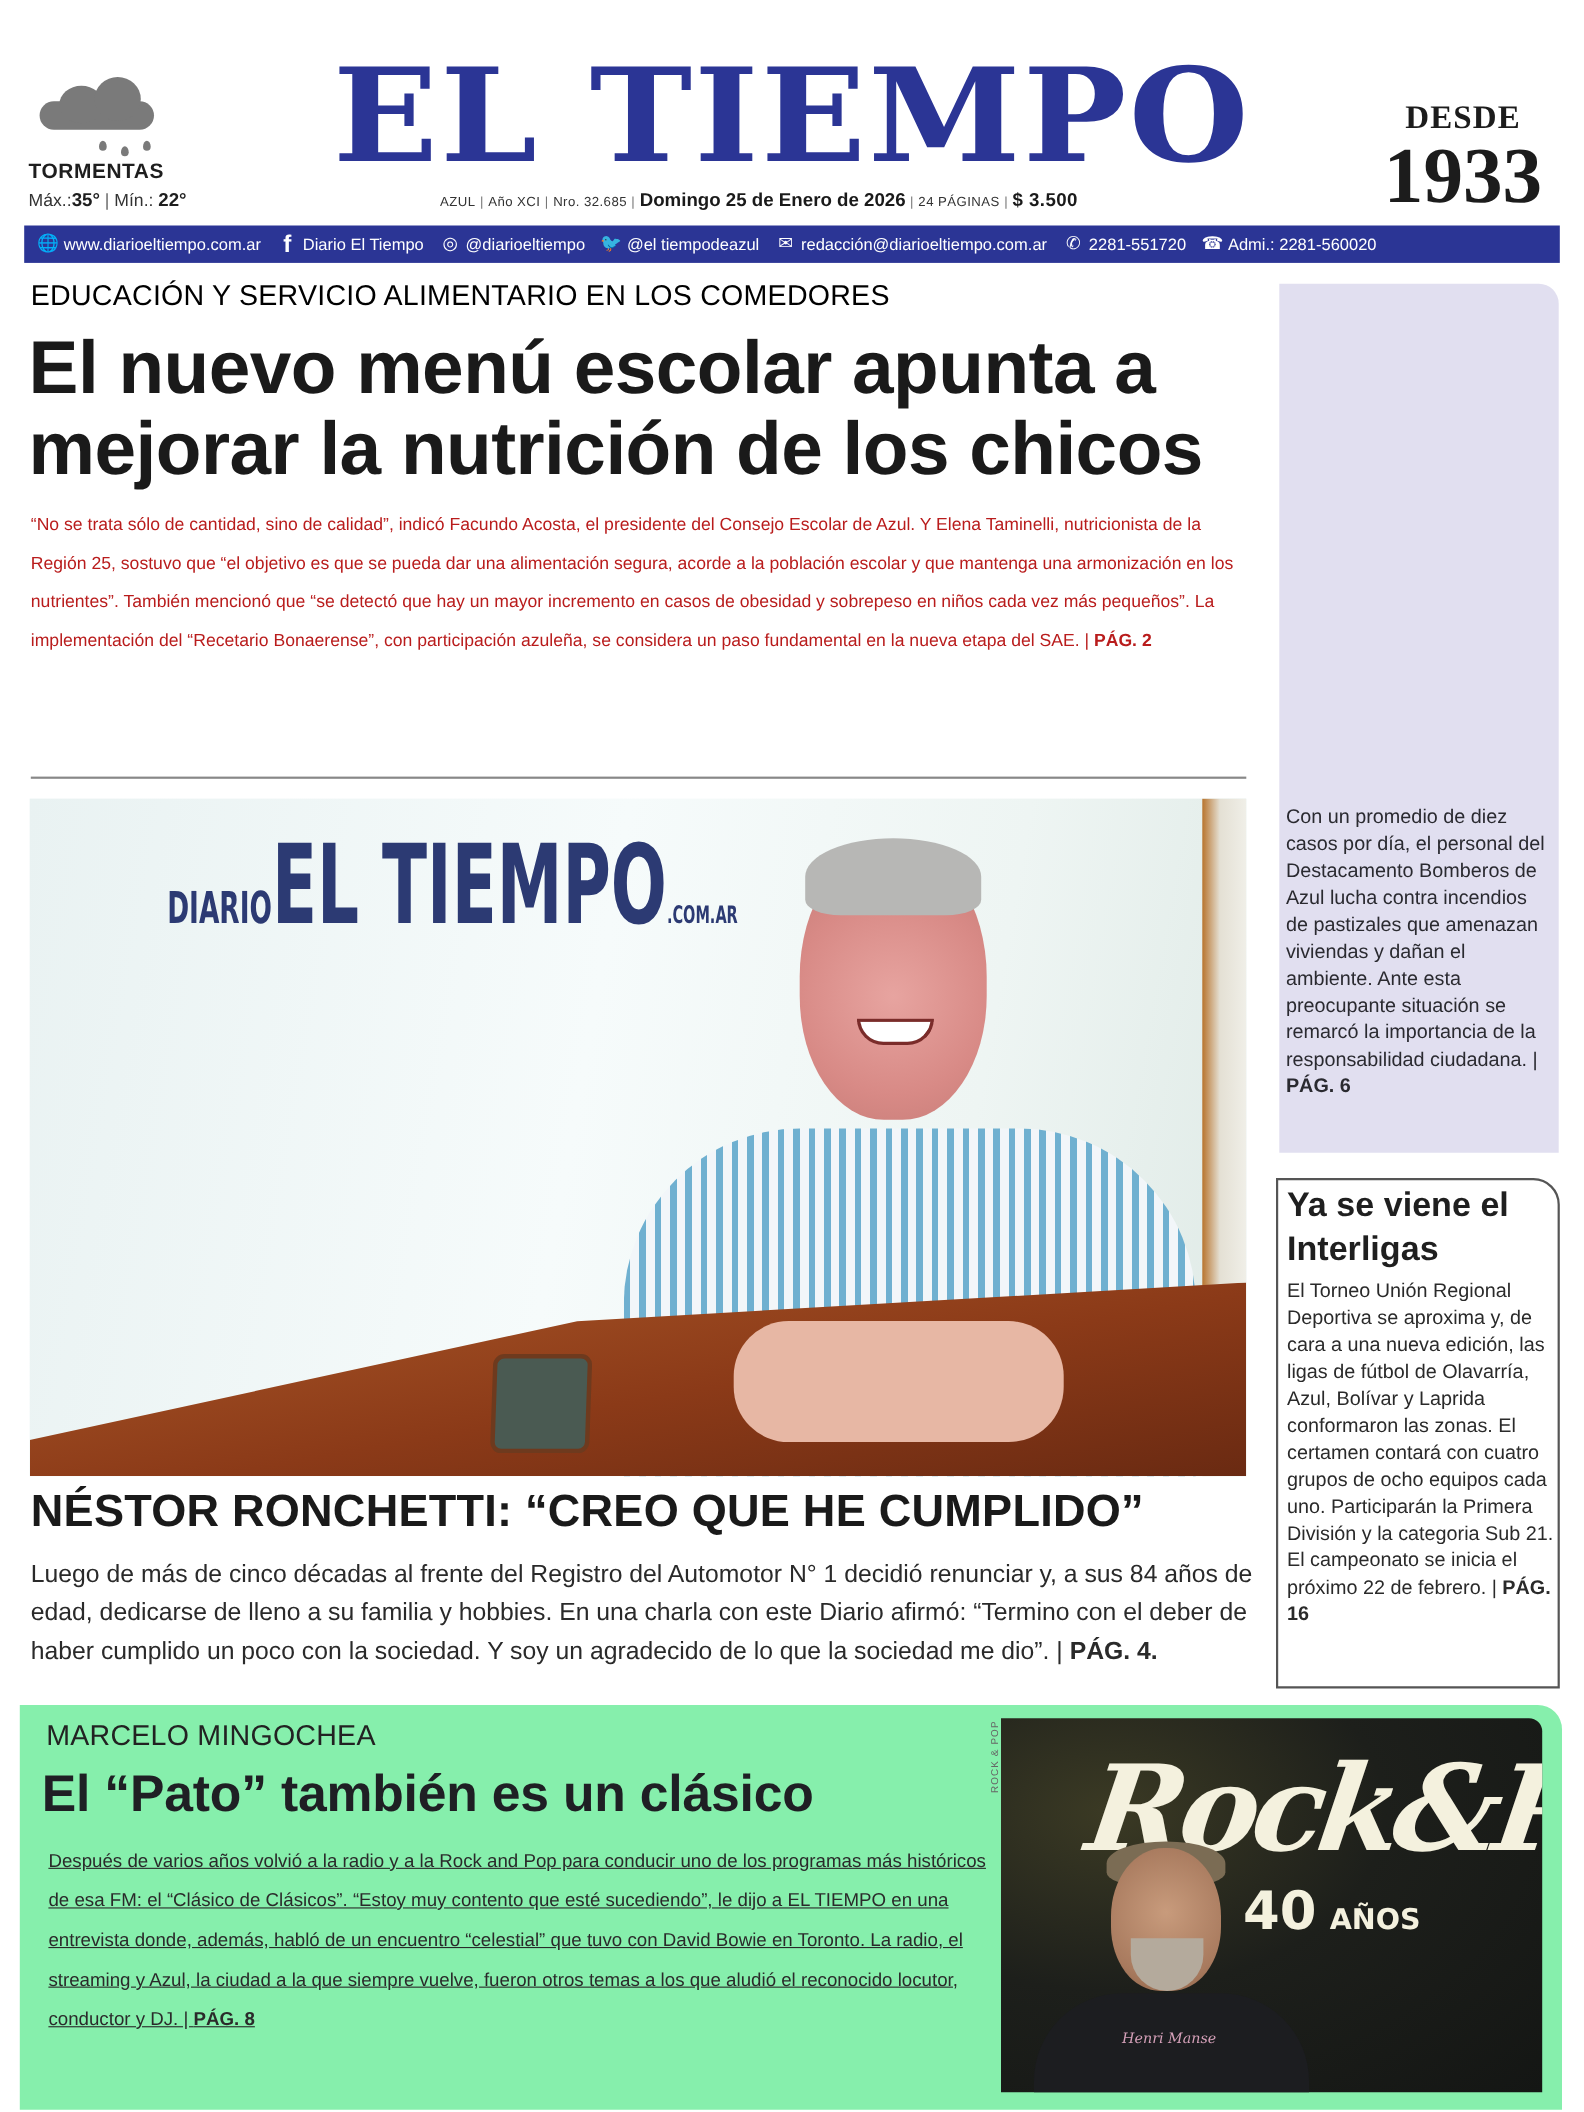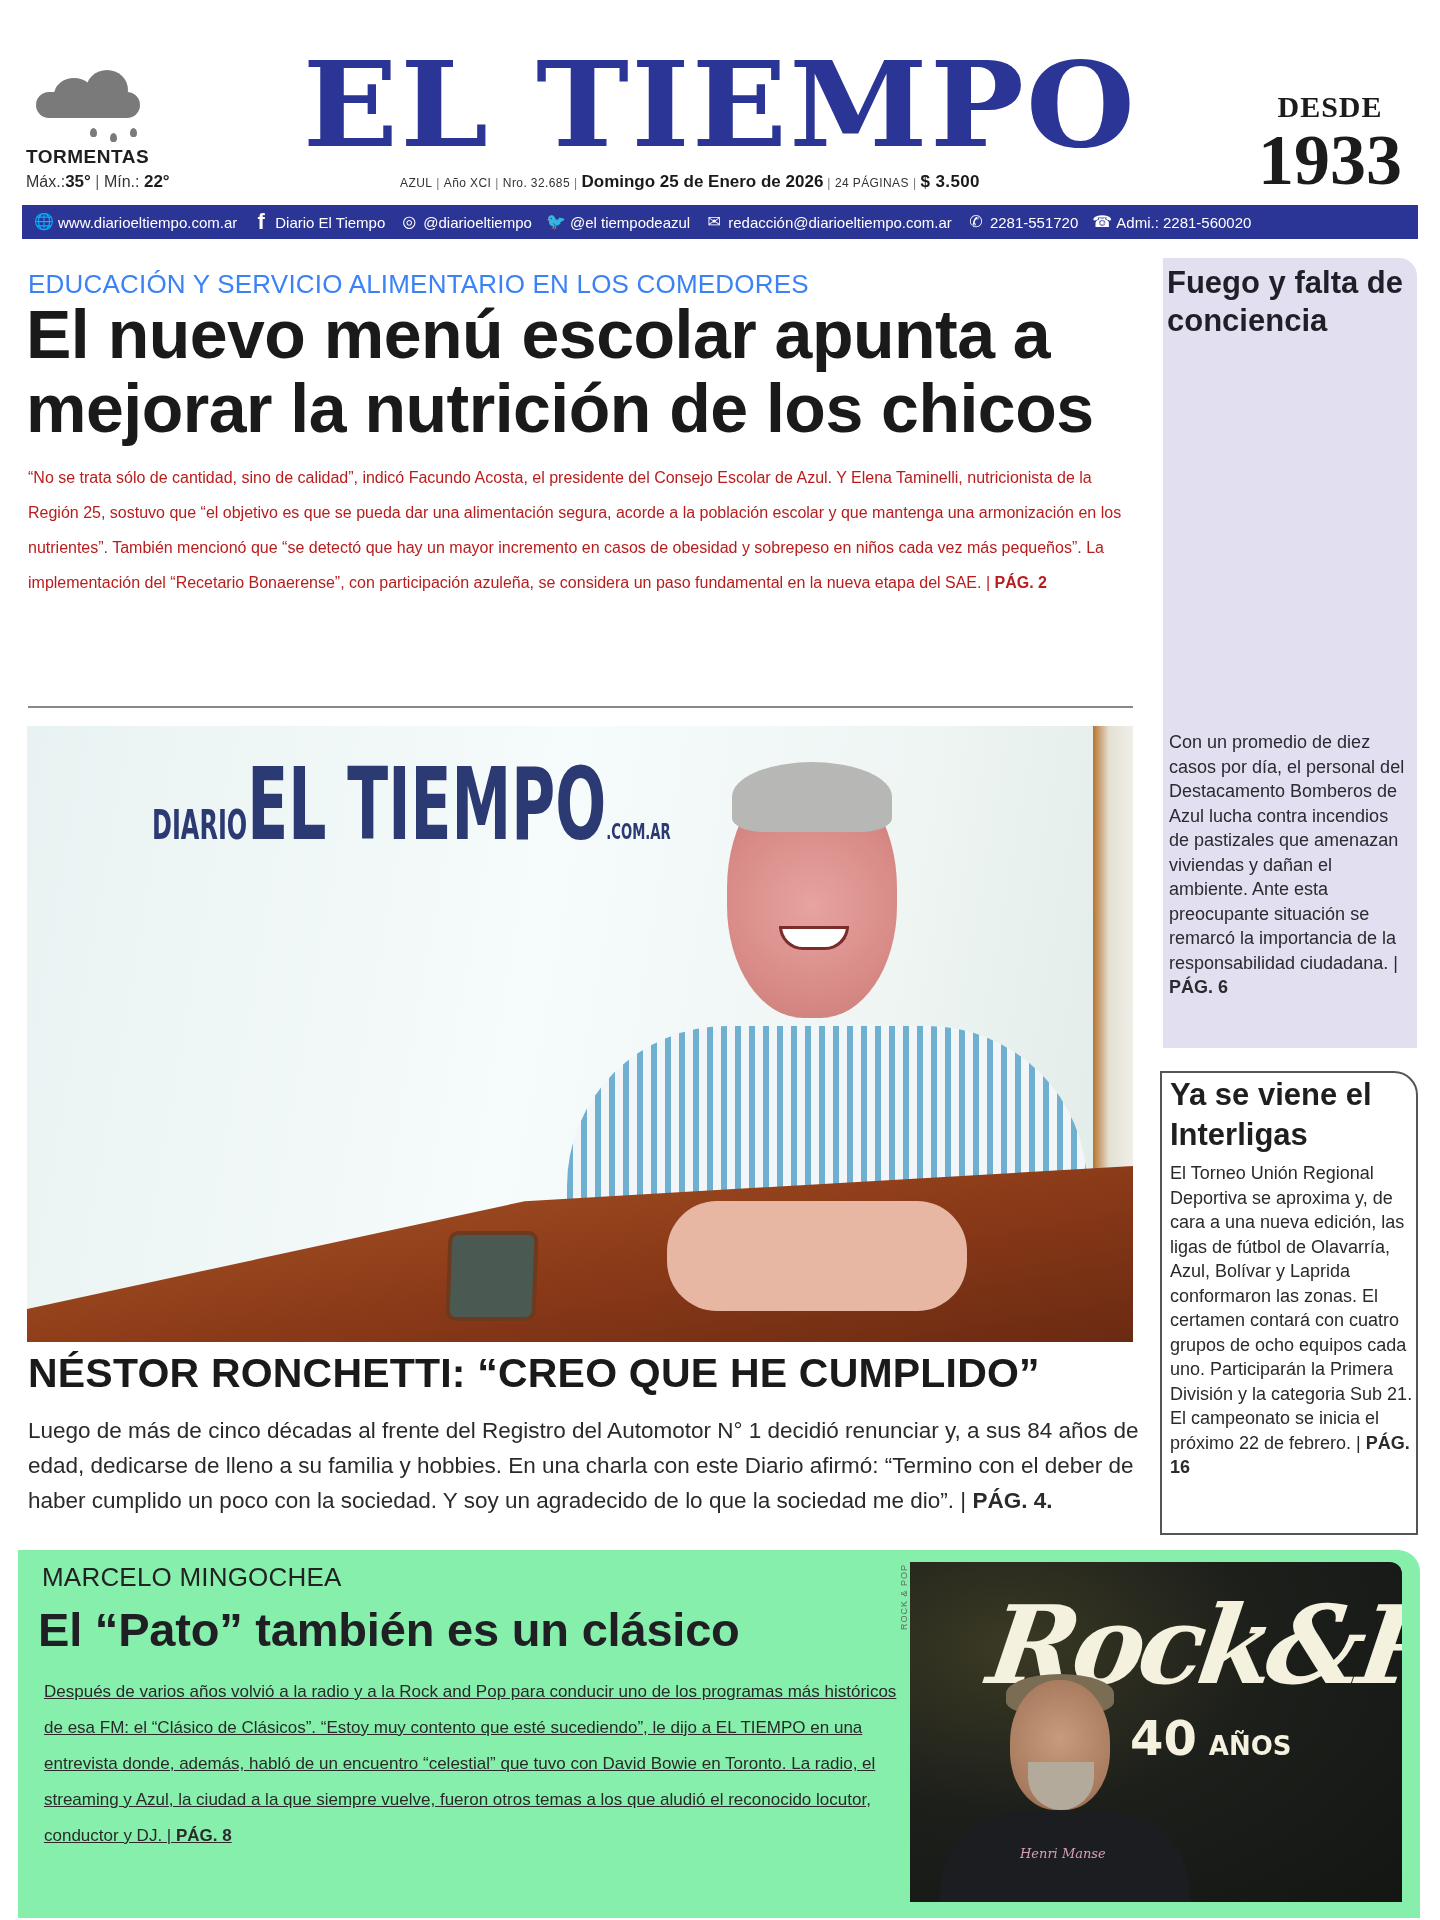--- a/index.html
+++ b/index.html
@@ -34,21 +34,21 @@
   .edition .date { font-size: 17px; font-weight: 700; color: #1a1a1a; letter-spacing: 0; }
   .edition .price { font-size: 17px; font-weight: 700; color: #1a1a1a; }
   .edition .sep { color: #777; margin: 0 4px; }
 
   .contact-bar { position: absolute; left: 22px; top: 205px; width: 1396px; height: 34px; background: #2b3595;
     display: flex; align-items: center; padding: 0 12px; gap: 14px; color: #fff; font-size: 15px; white-space: nowrap; }
   .contact-bar .ci { display: flex; align-items: center; gap: 4px; }
   .contact-bar .ico { display: inline-flex; width: 20px; height: 20px; align-items: center; justify-content: center; font-size: 16px; line-height: 1; }
 
   
-  .kicker { position: absolute; left: 28px; top: 253px; font-size: 26px; color: #3b82f6; letter-spacing: 0.2px; margin-top: 16px; }
+  .kicker { position: absolute; left: 28px; top: 253px; font-size: 26px; color: #000000; letter-spacing: 0.2px; }
   .headline { position: absolute; left: 26px; top: 297px; width: 1120px; font-size: 68px; font-weight: 700; line-height: 74px; color: #1a1a1a; letter-spacing: -0.5px; }
   .lead-body { position: absolute; left: 28px; top: 460px; width: 1115px; font-size: 16px; line-height: 35px; color: #b91c1c; }
   .lead-body b, .pag { font-weight: 700; }
   .divider { position: absolute; left: 28px; top: 706px; width: 1105px; height: 2px; background: #888; }
 
   
   .photo-main { position: absolute; left: 27px; top: 726px; width: 1106px; height: 616px; overflow: hidden;
     background: linear-gradient(100deg, #e9f2f2 0%, #f6fbfb 45%, #eef5f3 75%, #dfeae6 100%); }
   .photo-main .wall-logo { position: absolute; left: 125px; top: 20px; font-family: "DejaVu Sans", sans-serif; font-weight: 700; color: #2c3a73; transform: scaleX(0.6); transform-origin: left; white-space: nowrap; }
   .photo-main .wall-logo .d { font-size: 40px; }
@@ -187,21 +187,20 @@
   <div class="smile"></div>
   <div class="table"></div>
   <div class="hands"></div>
   <div class="phone"></div>
 </div>
 
 <h2 class="ron-title">NÉSTOR RONCHETTI: “CREO QUE HE CUMPLIDO”</h2>
 <p class="ron-body"><span>Luego de más de cinco décadas al frente del Registro del Automotor N° 1 decidió renunciar y, a sus 84 años de edad, dedicarse de lleno a su familia y hobbies. En una charla con este Diario afirmó: “Termino con el deber de haber cumplido un poco con la sociedad. Y soy un agradecido de lo que la sociedad me dio”. | </span><b class="pag">PÁG. 4.</b></p>
 
 <div class="side-fire">
-  <h2>Fuego y falta de conciencia</h2>
   <p class="fire-body"><span>Con un promedio de diez casos por día, el personal del Destacamento Bomberos de Azul lucha contra incendios de pastizales que amenazan viviendas y dañan el ambiente. Ante esta preocupante situación se remarcó la importancia de la responsabilidad ciudadana. | </span><b class="pag">PÁG. 6</b></p>
 </div>
 
 <div class="side-inter">
   <h2>Ya se viene el Interligas</h2>
   <p class="inter-body"><span>El Torneo Unión Regional Deportiva se aproxima y, de cara a una nueva edición, las ligas de fútbol de Olavarría, Azul, Bolívar y Laprida conformaron las zonas. El certamen contará con cuatro grupos de ocho equipos cada uno. Participarán la Primera División y la categoria Sub 21. El campeonato se inicia el próximo 22 de febrero. | </span><b class="pag">PÁG. 16</b></p>
 </div>
 
 <div class="pato-box">
   <div class="pato-kicker">MARCELO MINGOCHEA</div>

